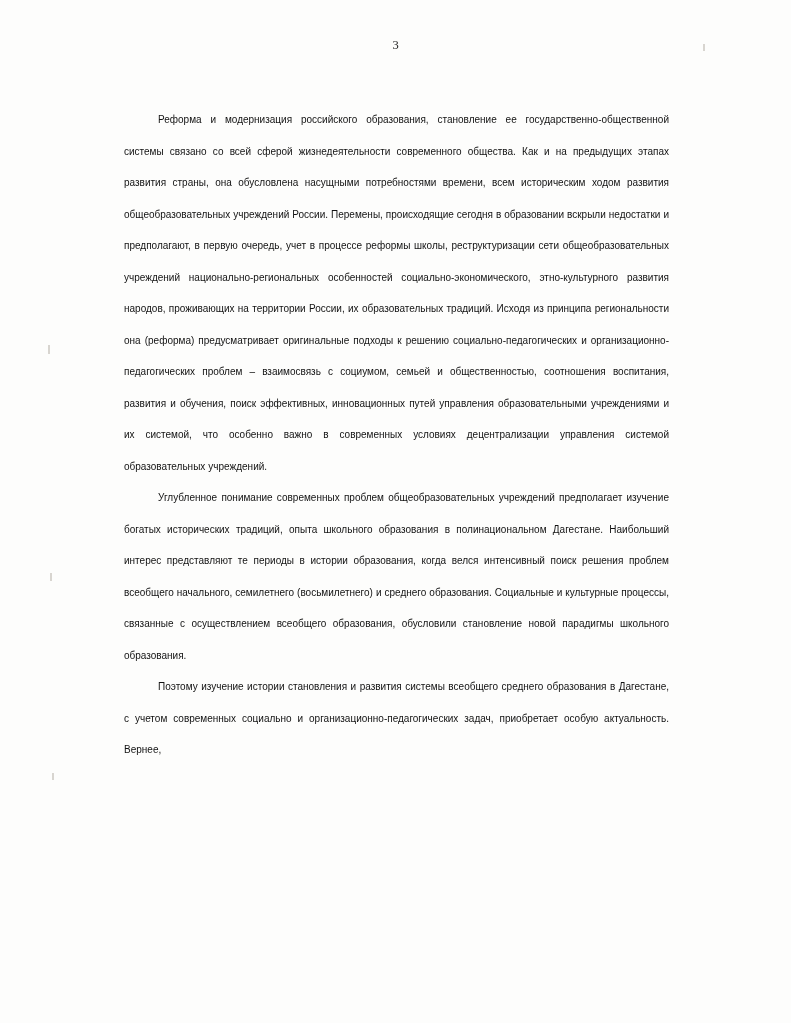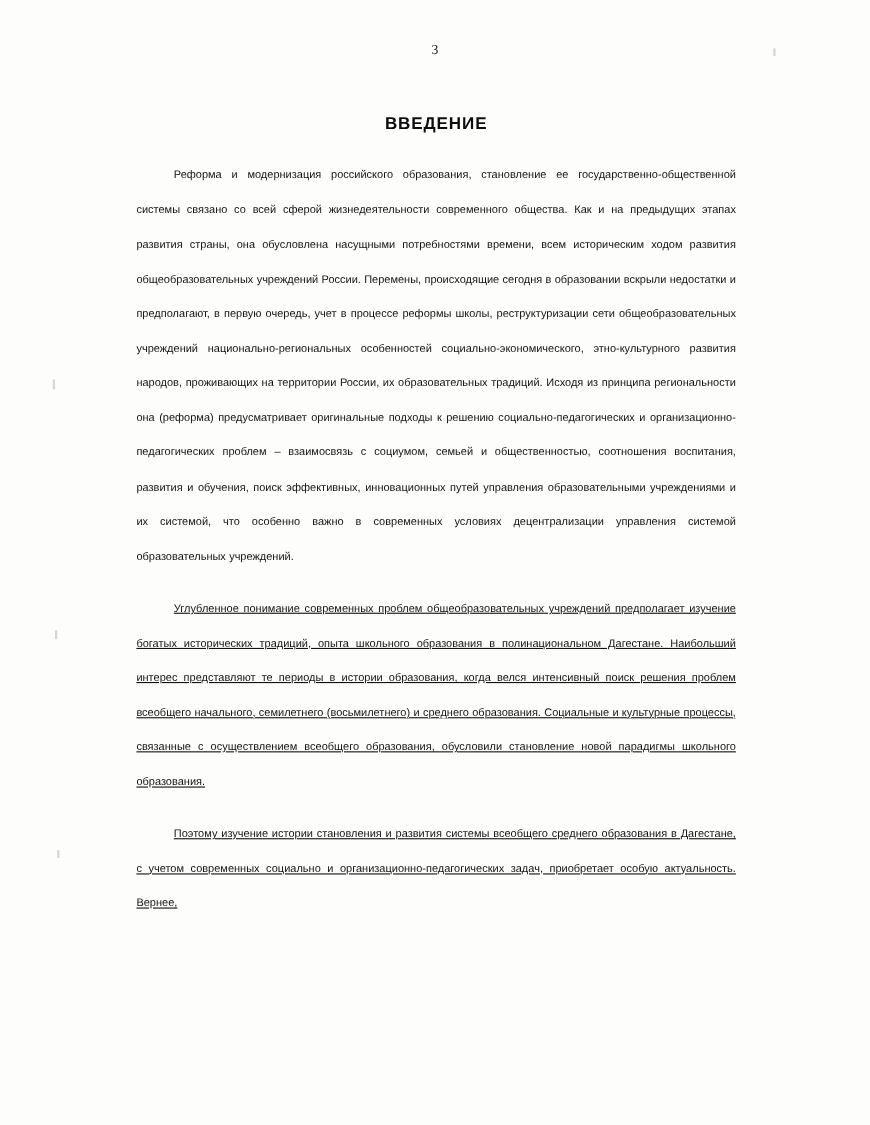--- a/index.html
+++ b/index.html
@@ -50,22 +50,21 @@
     text-align: justify;
     text-justify: inter-word;
     font-size: 10px;
     line-height: 31.5px;
     color: #121212;
     text-indent: 34px;
     font-family: "Liberation Sans", sans-serif;
     word-spacing: 0.2px;
   }
   p.para + p.para {
-    margin-top: 16px;
-    text-decoration: underline;
+    margin-top: 0px;
   }
   
   .speck {
     position: absolute;
     background: #b9b4ac;
     opacity: .55;
   }
 </style>
 </head>
 <body>
@@ -73,19 +72,18 @@
 <div class="page">
 
   <div class="speck" style="left:703px; top:44px; width:2px; height:7px;"></div>
   <div class="speck" style="left:48px; top:345px; width:2px; height:9px;"></div>
   <div class="speck" style="left:50px; top:573px; width:2px; height:8px;"></div>
   <div class="speck" style="left:52px; top:773px; width:2px; height:7px;"></div>
 
   <div class="page-number">3</div>
 
   <div class="content">
-    <h1 class="doc-title">ВВЕДЕНИЕ</h1>
     <p class="para">Реформа и модернизация российского образования, становление ее государственно-общественной системы связано со всей сферой жизнедеятельности современного общества. Как и на предыдущих этапах развития страны, она обусловлена насущными потребностями времени, всем историческим ходом развития общеобразовательных учреждений России. Перемены, происходящие сегодня в образовании вскрыли недостатки и предполагают, в первую очередь, учет в процессе реформы школы, реструктуризации сети общеобразовательных учреждений национально-региональных особенностей социально-экономического, этно-культурного развития народов, проживающих на территории России, их образовательных традиций. Исходя из принципа региональности она (реформа) предусматривает оригинальные подходы к решению социально-педагогических и организационно-педагогических проблем – взаимосвязь с социумом, семьей и общественностью, соотношения воспитания, развития и обучения, поиск эффективных, инновационных путей управления образовательными учреждениями и их системой, что особенно важно в современных условиях децентрализации  управления системой образовательных учреждений.</p>
     <p class="para">Углубленное понимание современных проблем общеобразовательных учреждений предполагает изучение богатых исторических традиций,  опыта школьного образования в  полинациональном Дагестане. Наибольший интерес представляют те периоды в истории образования, когда велся интенсивный поиск решения проблем всеобщего начального, семилетнего (восьмилетнего) и среднего образования. Социальные и культурные процессы, связанные с  осуществлением всеобщего образования, обусловили становление новой парадигмы  школьного образования.</p>
     <p class="para">Поэтому изучение истории становления и развития системы всеобщего среднего образования в Дагестане, с учетом современных социально и организационно-педагогических задач, приобретает особую актуальность. Вернее,</p>
   </div>
 
 </div>
 
 </body></html>

